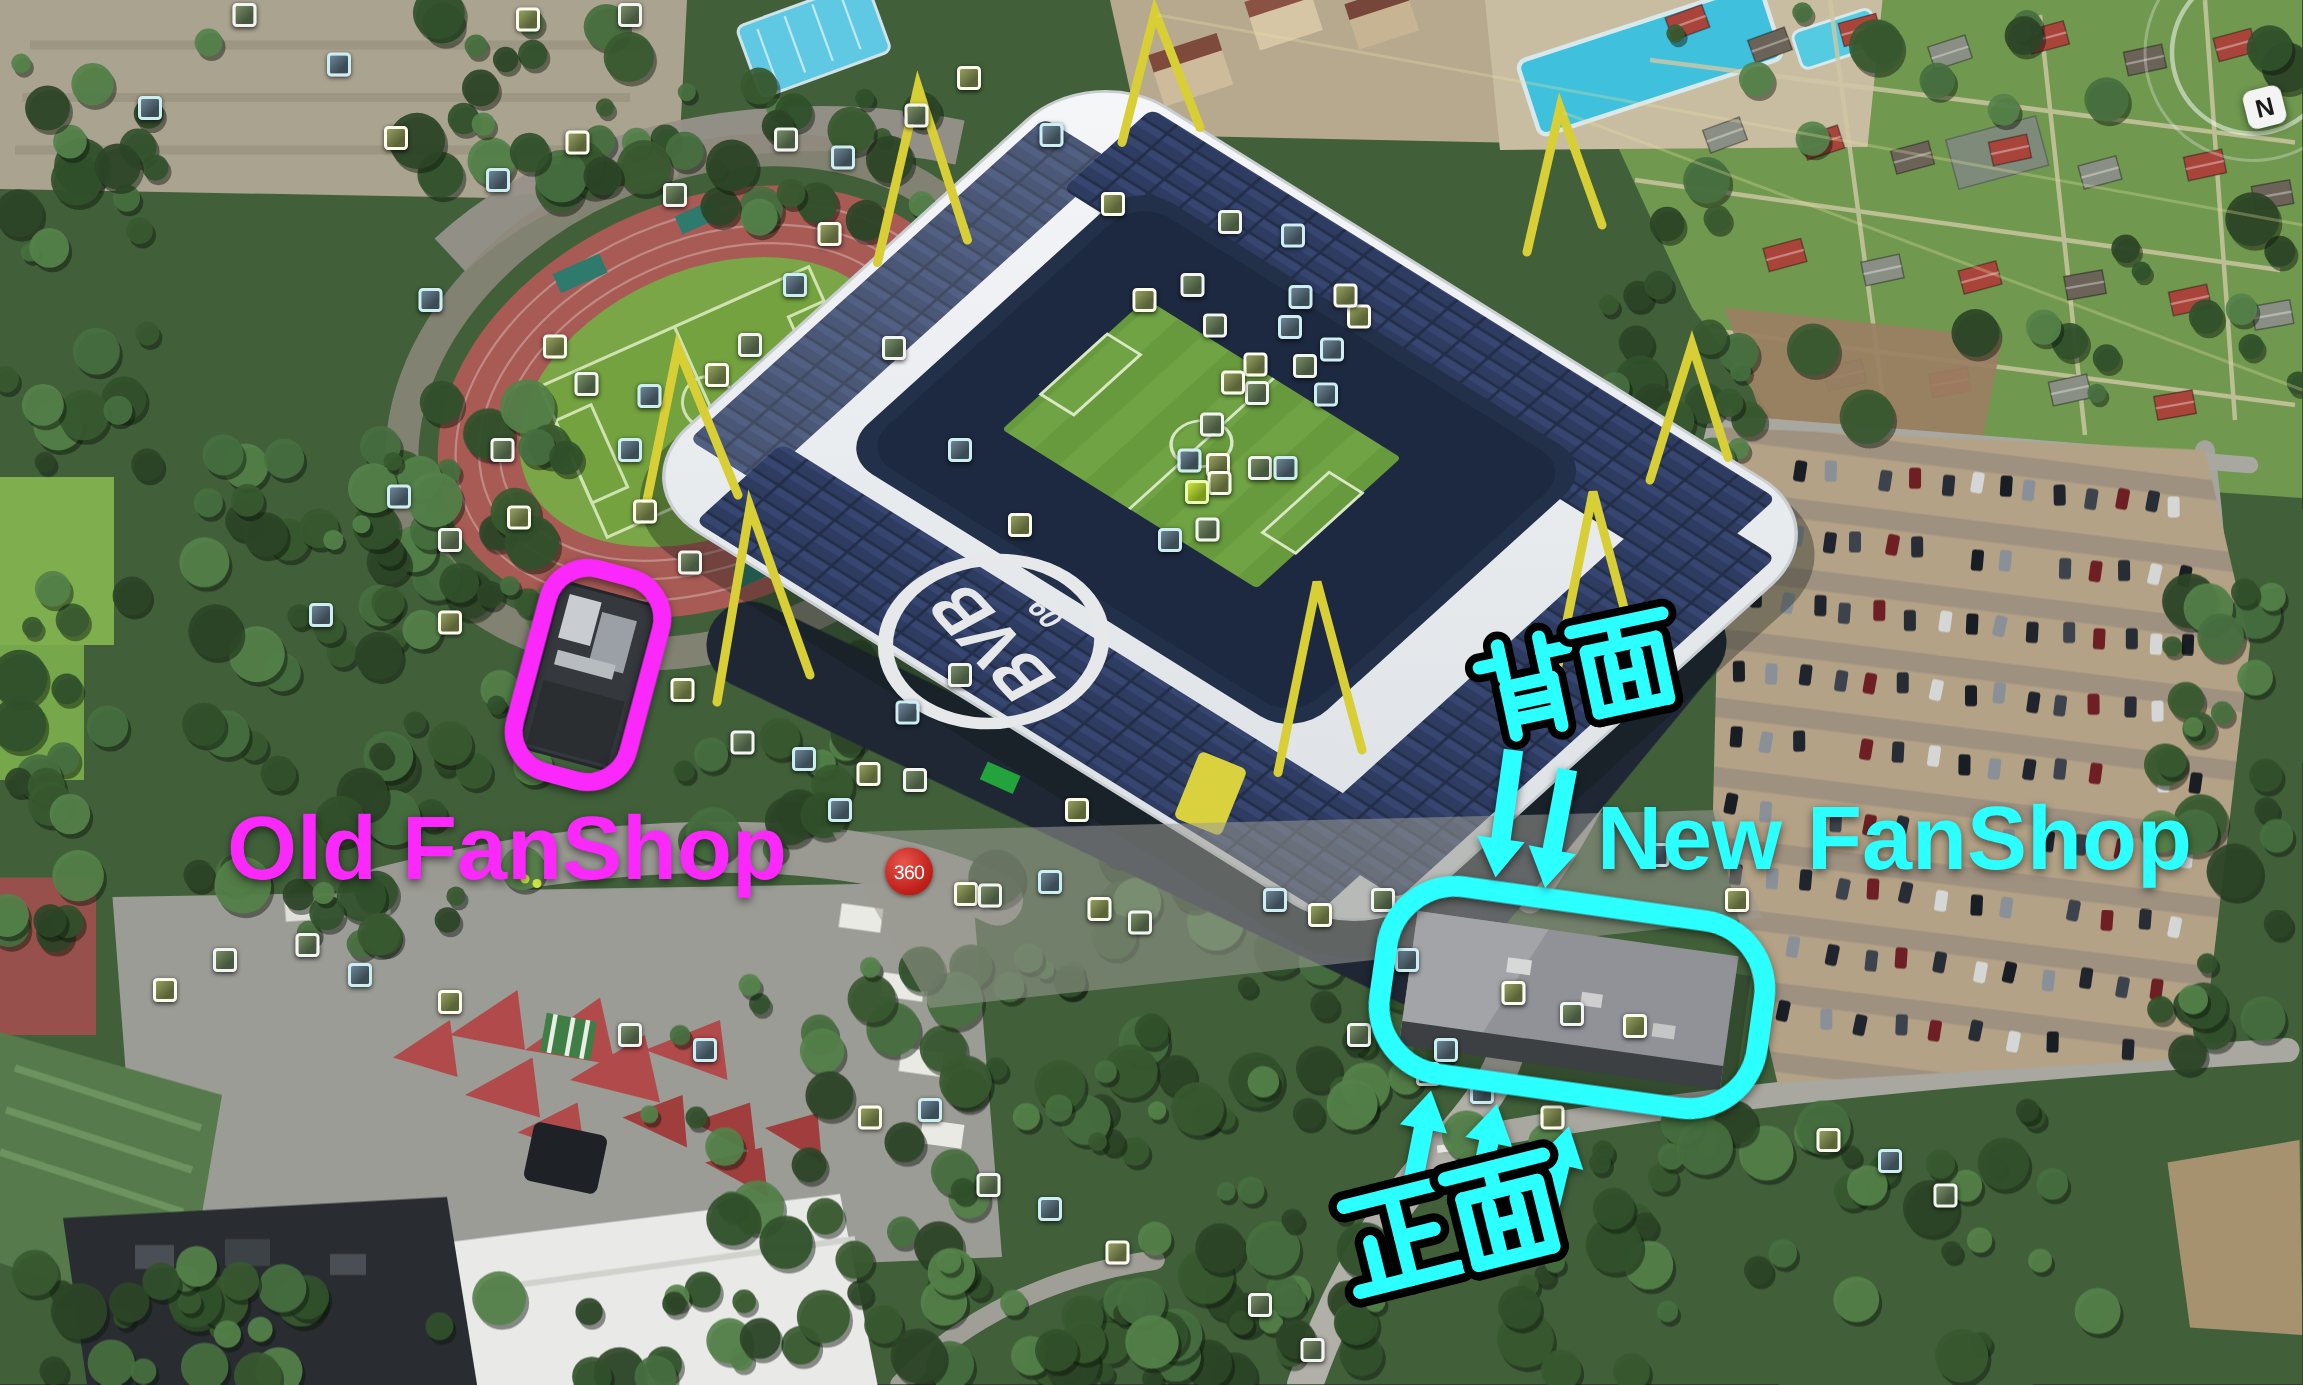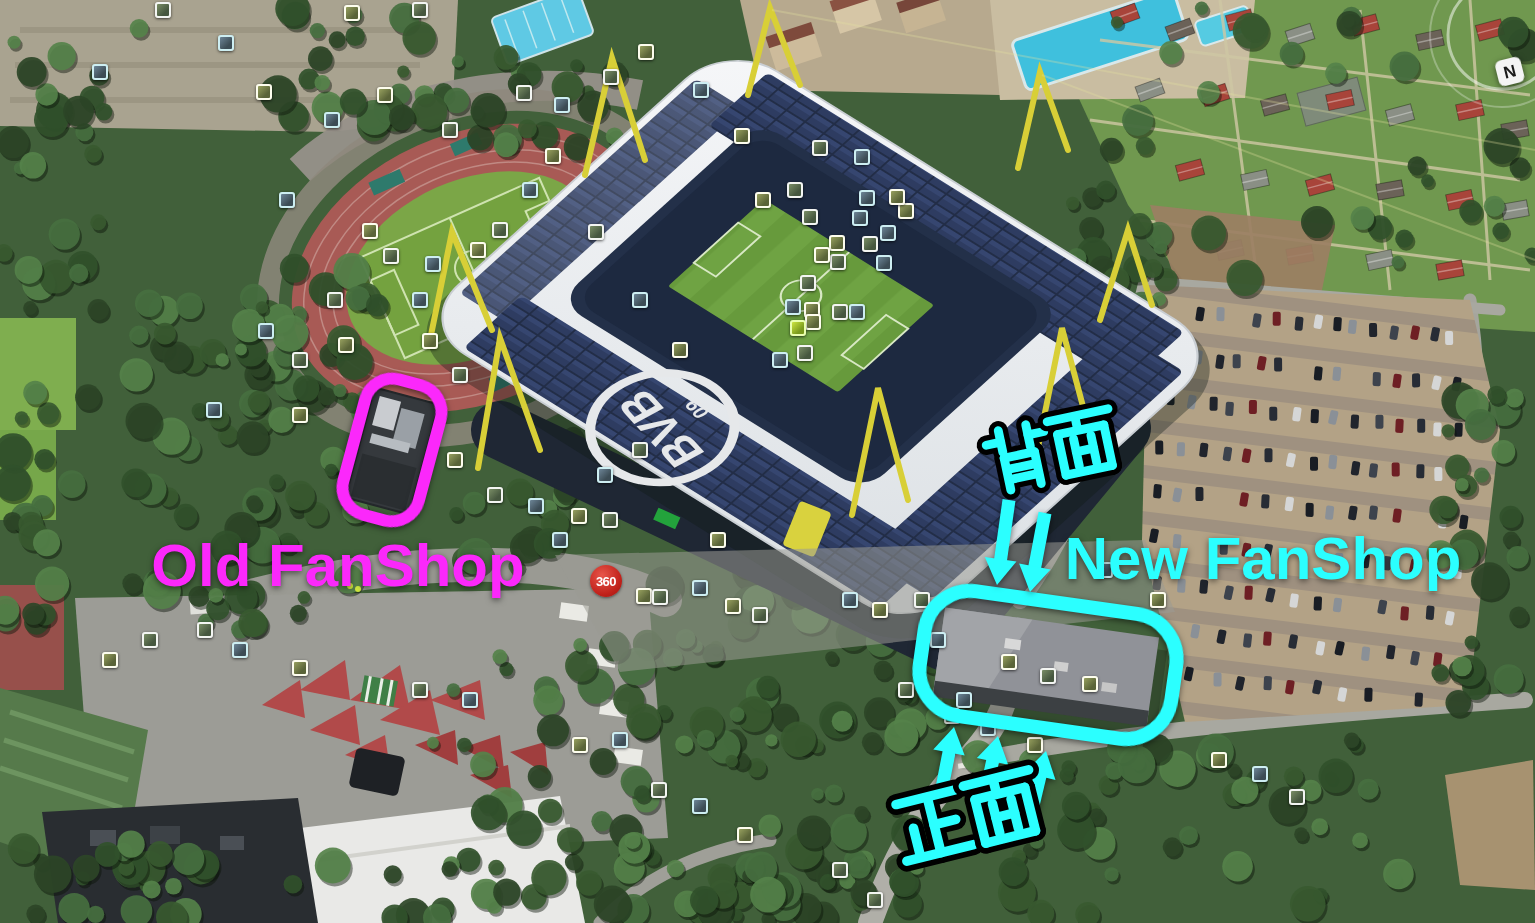--- a/index.html
+++ b/index.html
@@ -11,21 +11,21 @@
   #terrain{z-index:0;}
   .pm{position:absolute;width:12px;height:12px;border:2px solid #f3f5f2;border-radius:3px;
       background:linear-gradient(135deg,#7a8e66,#46573f 70%);
       box-shadow:0 1px 3px rgba(0,0,0,.65);cursor:pointer;}
   .pm.v2{border-color:#cdeef2;background:linear-gradient(135deg,#6d8597,#3c4c55 70%);}
   .pm.v3{border-color:#fdfdee;background:linear-gradient(135deg,#97a05f,#5a6438 70%);}
   .pm.green{border-color:#eaffb0;background:linear-gradient(135deg,#cde63f,#7a9a1d 70%);}
   .badge360{position:absolute;z-index:9;width:32px;height:32px;border-radius:50%;
       background:radial-gradient(circle at 38% 32%,#e8554a,#c0211a 65%,#9c150f);
       box-shadow:0 1px 3px rgba(0,0,0,.5);display:flex;align-items:center;justify-content:center;
-      color:#fff;font-weight:bold;font-size:13px;letter-spacing:-0.5px;cursor:pointer;}
+      color:#fff;font-weight:normal;font-size:13px;letter-spacing:-0.5px;cursor:pointer;}
   .shadowed{filter:drop-shadow(0 2px 3px rgba(0,0,0,.55));}
 </style>
 </head>
 <body>
 
 <div class="scene">
 
 <svg id="terrain" width="1535" height="923" viewBox="0 0 1535 923">
   <defs>
     <linearGradient id="roofGrad" x1="0" y1="0" x2="1" y2="1">

